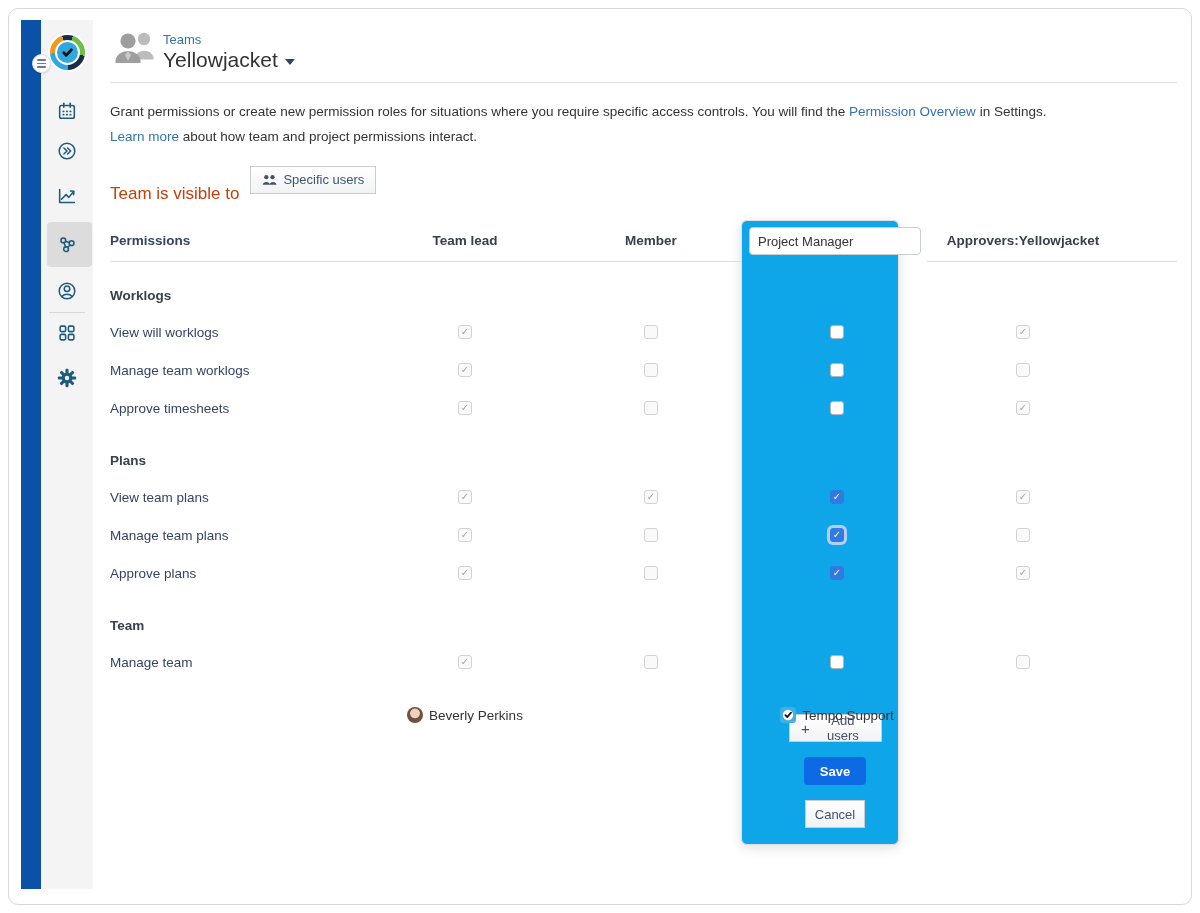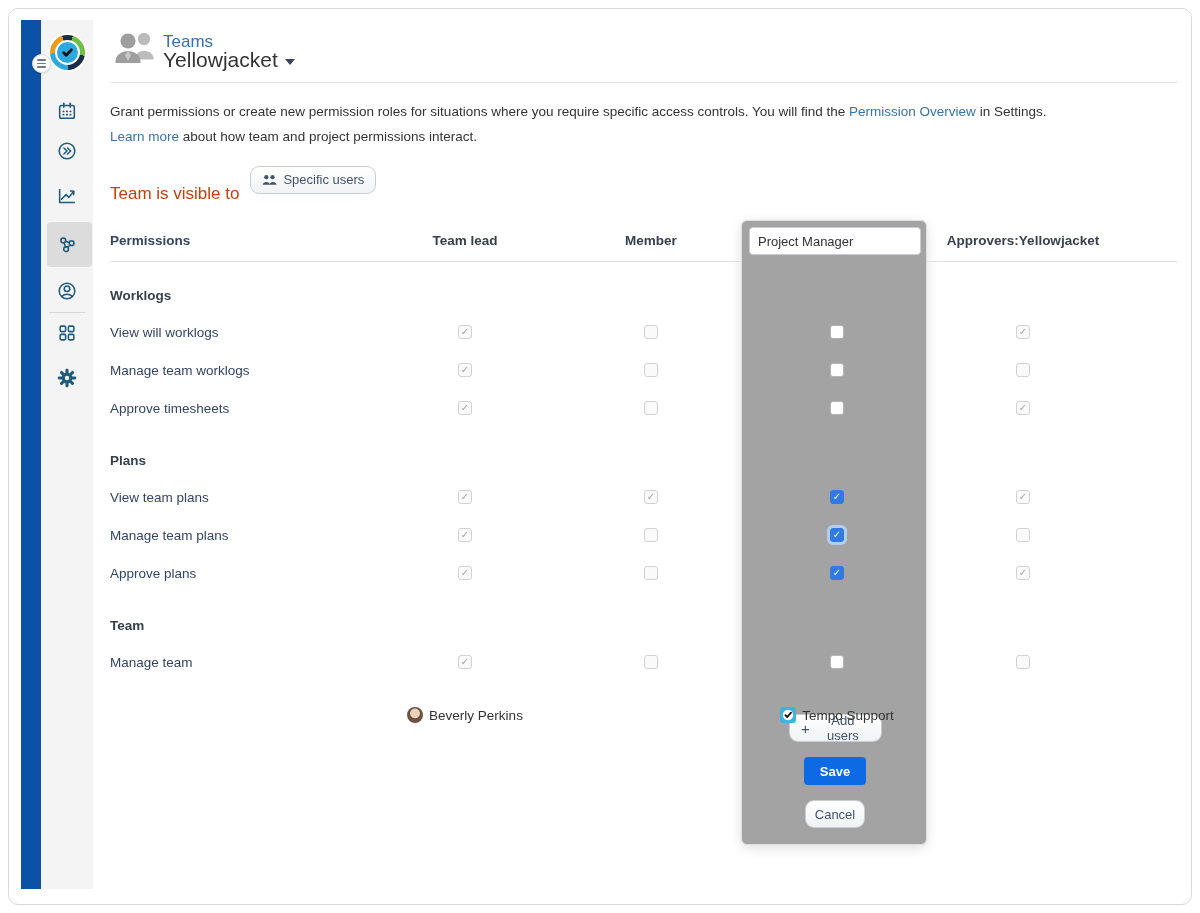--- a/index.html
+++ b/index.html
@@ -23,33 +23,33 @@
   .hamburger span { width:9px; height:1.6px; background:#6b7a8c; border-radius:1px; }
 
   .logo { position:absolute; left:41px; top:26px; width:35px; height:35px; border-radius:50%;
           background:conic-gradient(#1b2c49 0 5%, #6fbf44 5% 28%, #1b2c49 28% 50%, #2fa8df 50% 74%, #ef9a1d 74% 95%, #1b2c49 95% 100%);
           display:flex; align-items:center; justify-content:center; box-shadow:0 0 0 2px #fff; }
   .logo-inner { width:25px; height:25px; border-radius:50%; background:#fff; display:flex; align-items:center; justify-content:center; }
   .logo-core  { width:21px; height:21px; border-radius:50%; background:#2fa8df; display:flex; align-items:center; justify-content:center; }
 
   
   .team-glyph { position:absolute; left:103px; top:21px; }
-  .crumb { position:absolute; left:154px; top:23px; font-size:17px; color:#3572b0; cursor:pointer; }
+  .crumb { position:absolute; left:154px; top:23px; font-size:13px; color:#3572b0; cursor:pointer; }
   .title-row { position:absolute; left:154px; top:39px; font-size:21px; color:#333; display:flex; align-items:center; gap:7px; cursor:pointer; }
   .caret { width:0; height:0; border-left:5px solid transparent; border-right:5px solid transparent; border-top:6px solid #344563; margin-top:3px; }
   .hr-top { position:absolute; left:101px; top:73px; width:1067px; height:1px; background:#e2e2e2; }
 
   .desc  { position:absolute; left:101px; top:95px;  width:1070px; font-size:13.5px; color:#333; }
   .desc2 { position:absolute; left:101px; top:120px; width:1070px; font-size:13.5px; color:#333; }
   a.lnk { color:#3572b0; text-decoration:none; cursor:pointer; }
 
   .visibility { position:absolute; left:101px; top:146px; display:flex; align-items:center; gap:11px; }
   .vis-label { font-size:17px; color:#c2410c;margin-top:29px; }
   .btn-light { display:inline-flex; align-items:center; justify-content:center; gap:6px; height:28px; padding:0 11px;
-               background:linear-gradient(#ffffff,#f1f2f4); border:1px solid #c9ccd1; border-radius:9px;
+               background:linear-gradient(#ffffff,#f1f2f4); border:1px solid #c9ccd1; border-radius:0;
                font-size:13px; color:#42526e; cursor:pointer; font-family:inherit; }
 
   
   .perm-table { position:absolute; left:101px; top:222px; width:1067px; z-index:2; }
   .t-head, .t-row, .members-row { display:grid; grid-template-columns:262px 186px 186px 186px 186px; align-items:center; }
   .t-head { height:18px; font-weight:bold; font-size:13.5px; color:#37404d; }
   .t-head .cell { text-align:center; }
   .t-head .label-cell { text-align:left; }
   .t-div { position:relative; height:1px; margin-top:12px; }
   .t-div span { position:absolute; top:0; height:1px; background:#e0e0e0; }
@@ -68,21 +68,21 @@
   .cb.foc { box-shadow:0 0 0 3px #b3cdf3; }
 
   .members-row { margin-top:26px; align-items:start; }
   .member-cell { display:flex; flex-direction:column; align-items:center; gap:5px; }
   .member-item { display:flex; align-items:center; gap:6px; }
   .member-name { font-size:13.5px; color:#333; }
   .av { width:16px; height:16px; display:inline-flex; }
   .av-photo { border-radius:50%; background:radial-gradient(circle at 50% 40%, #ecd2b8 0 36%, #6e5140 42% 100%); }
 
   
-  .panel { position:absolute; left:732px; top:211px; width:186px; height:625px; background:#a3a3a3;
+  .panel { position:absolute; left:732px; top:211px; width:158px; height:625px; background:#0ea5e9;
            border:1px solid #e0e0e0; border-radius:6px; box-shadow:0 3px 12px rgba(0,0,0,.13); z-index:1; }
   .role-input { position:absolute; left:7px; top:6px; width:172px; height:28px; border:1px solid #c9ccd1;
                 border-radius:4px; background:#fff; padding:0 8px; font-size:13px; color:#333; font-family:inherit; }
   .btn-add    { position:absolute; left:47px; top:493px; width:93px; }
   .btn-save   { position:absolute; left:62px; top:536px; width:62px; height:28px; background:#0d6ae4; border:none;
                 border-radius:4px; color:#fff; font-weight:bold; font-size:13px; cursor:pointer; font-family:inherit; }
   .btn-cancel { position:absolute; left:63px; top:579px; width:60px; }
   .plus { font-size:15px; color:#42526e; }
 </style>
 </head>

